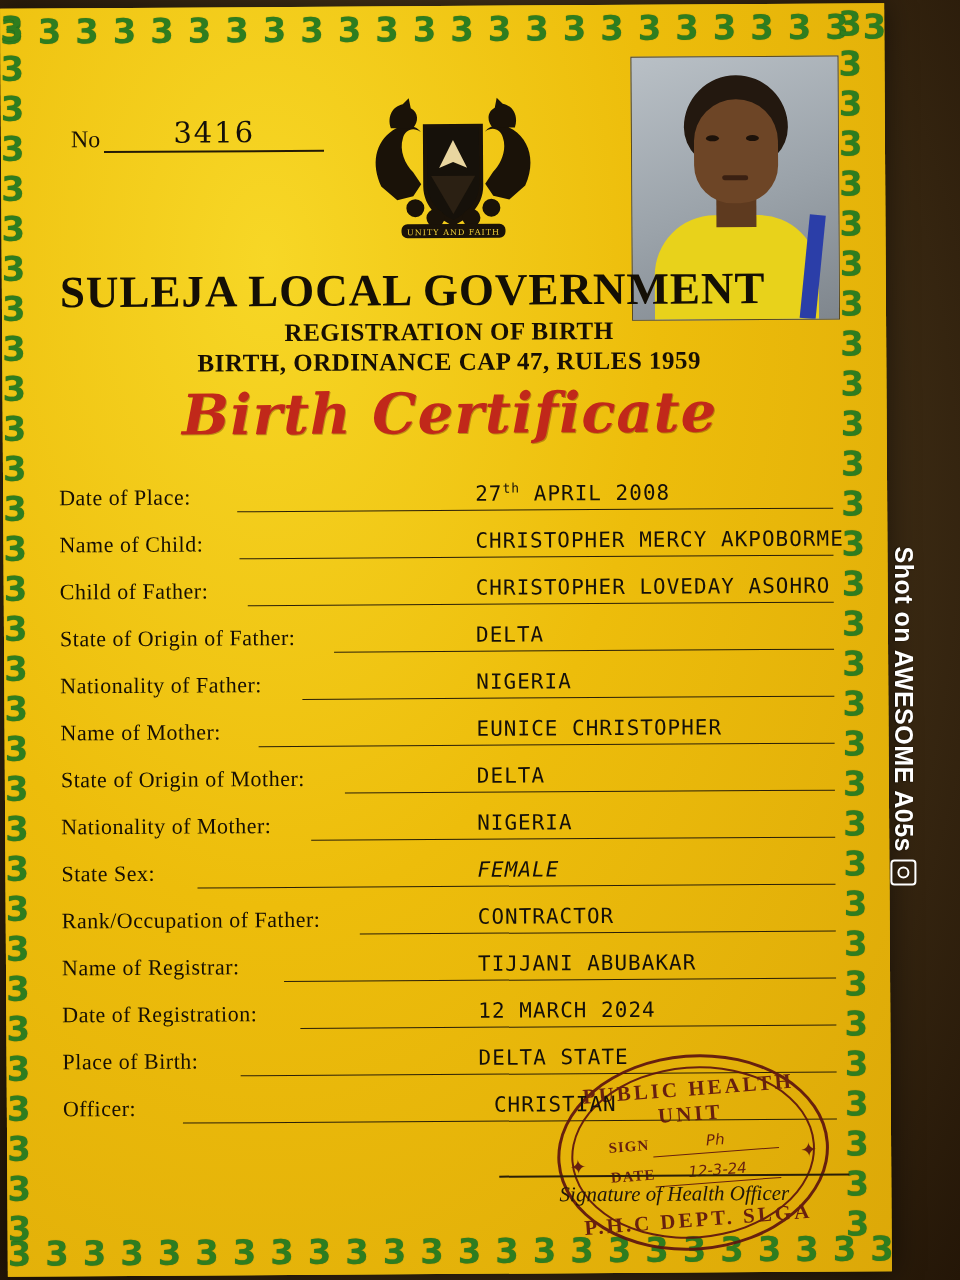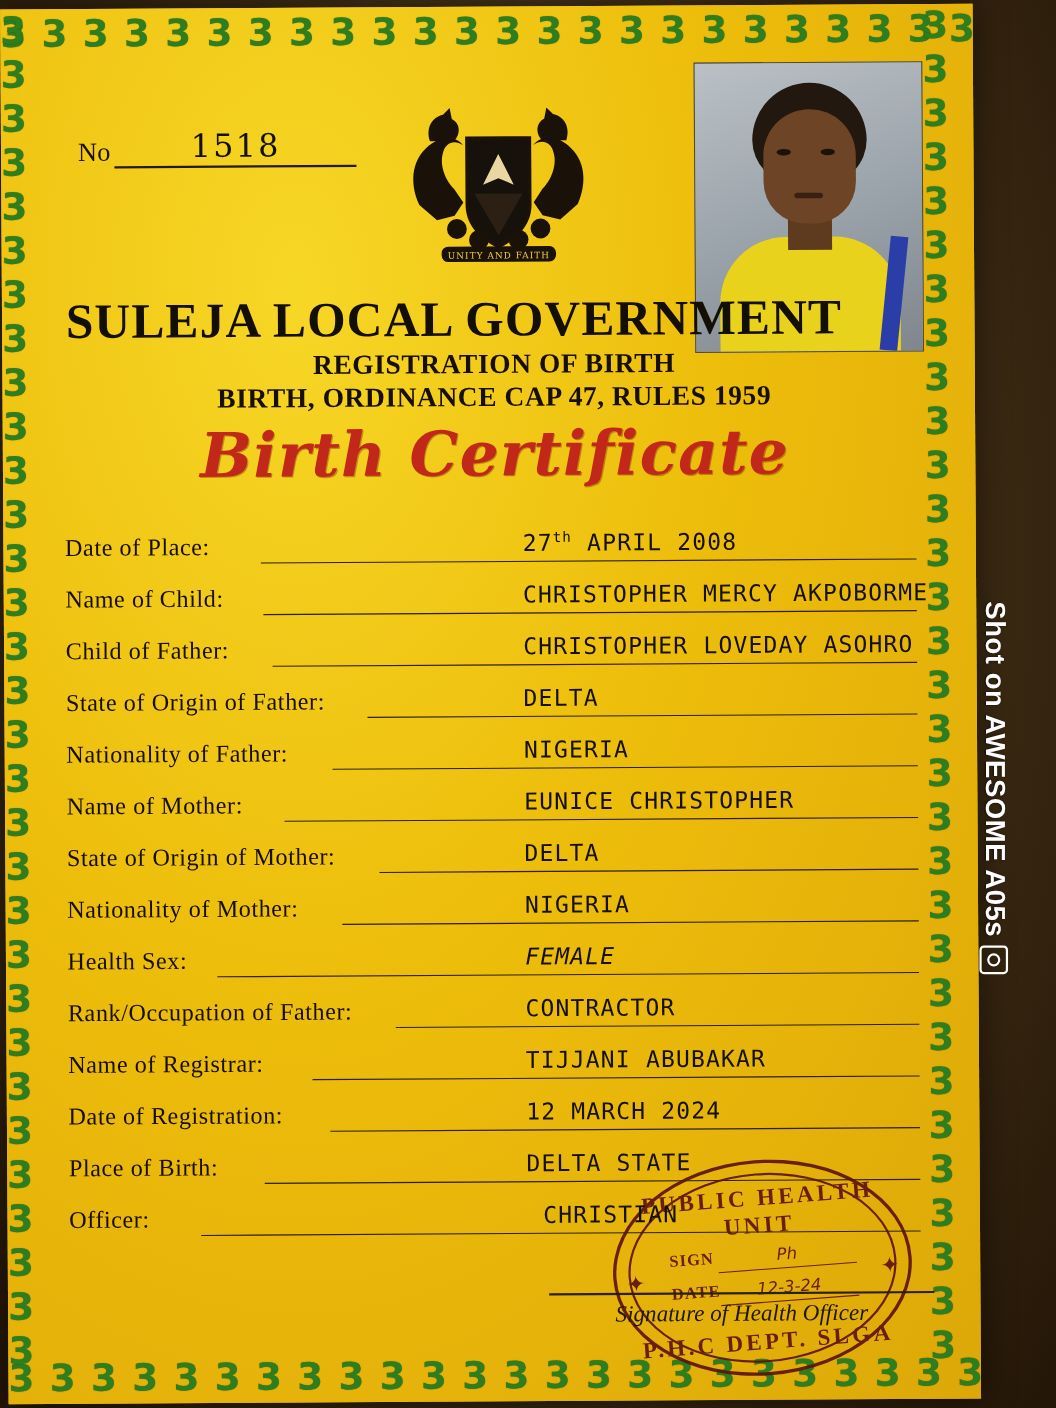--- a/index.html
+++ b/index.html
@@ -364,21 +364,21 @@
       <div class="bstrip bottom">3&nbsp;3&nbsp;3&nbsp;3&nbsp;3&nbsp;3&nbsp;3&nbsp;3&nbsp;3&nbsp;3&nbsp;3&nbsp;3&nbsp;3&nbsp;3&nbsp;3&nbsp;3&nbsp;3&nbsp;3&nbsp;3&nbsp;3&nbsp;3&nbsp;3&nbsp;3&nbsp;3&nbsp;3&nbsp;3&nbsp;3&nbsp;3&nbsp;3</div>
       <div class="bstrip left">3333333333333333333333333333333</div>
       <div class="bstrip right">3333333333333333333333333333333</div>
     </div>
 
     <div class="inner">
 
       <div class="no-row">
         <span class="no-label">No</span>
         <span class="no-line">
-          <span class="no-value">1518</span>
+          <span class="no-value">3416</span>
         </span>
       </div>
 
       <div class="crest">
         <svg viewBox="0 0 200 180" width="200" height="180">
           <g fill="#1a1208">
 
             <path d="M28 118 C18 96 22 74 40 62 C50 55 62 56 68 64 C60 58 52 62 50 70 C46 82 52 96 60 104 L68 116 L60 128 L44 132 Z"></path>
             <path d="M38 60 C34 48 40 38 50 36 L56 30 L58 40 C66 44 66 54 60 60 Z"></path>
             <path d="M172 118 C182 96 178 74 160 62 C150 55 138 56 132 64 C140 58 148 62 150 70 C154 82 148 96 140 104 L132 116 L140 128 L156 132 Z"></path>
@@ -453,21 +453,21 @@
             <span class="f-label">State of Origin of Mother:</span>
             <span class="f-rule" style="left: 288px; width: 490px;"></span>
             <span class="f-value" style="left: 420px;">DELTA</span>
           </div>
           <div class="field">
             <span class="f-label">Nationality of Mother:</span>
             <span class="f-rule" style="left: 254px; width: 524px;"></span>
             <span class="f-value" style="left: 420px;">NIGERIA</span>
           </div>
           <div class="field">
-            <span class="f-label">Health  Sex:</span>
+            <span class="f-label">State  Sex:</span>
             <span class="f-rule" style="left: 140px; width: 638px;"></span>
             <span class="f-value" style="left: 420px; font-style: italic;">FEMALE</span>
           </div>
           <div class="field">
             <span class="f-label">Rank/Occupation of Father:</span>
             <span class="f-rule" style="left: 302px; width: 476px;"></span>
             <span class="f-value" style="left: 420px;">CONTRACTOR</span>
           </div>
           <div class="field">
             <span class="f-label">Name of Registrar:</span>

